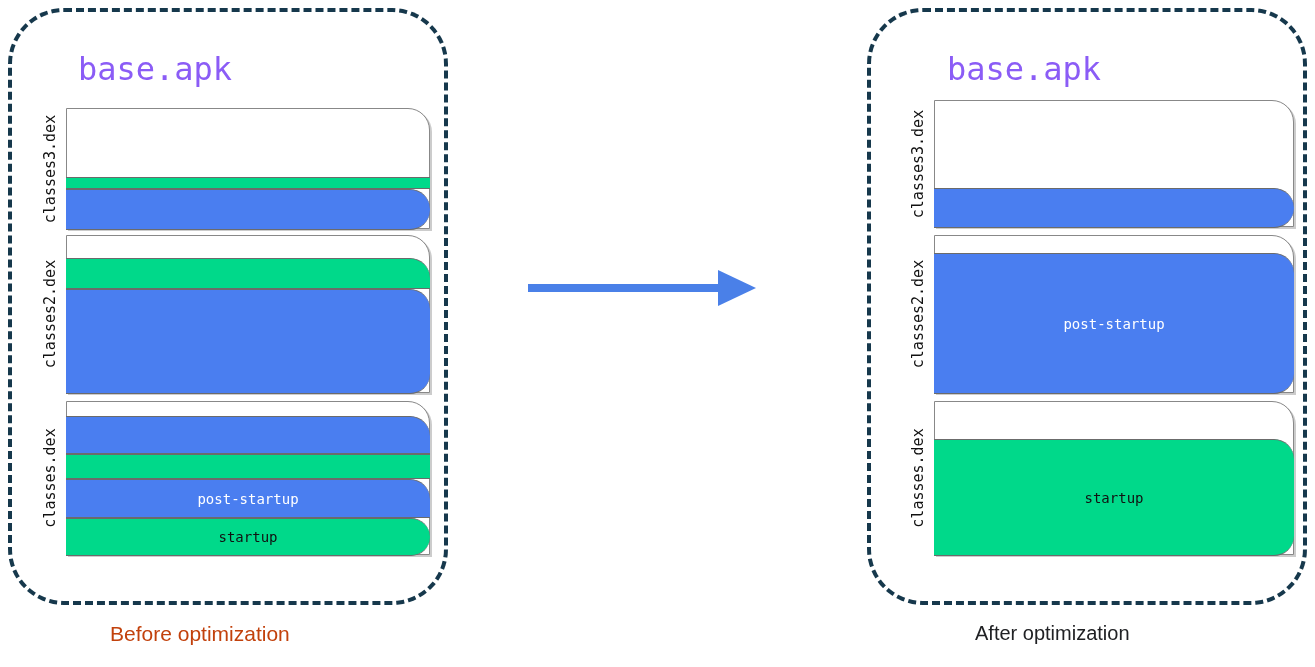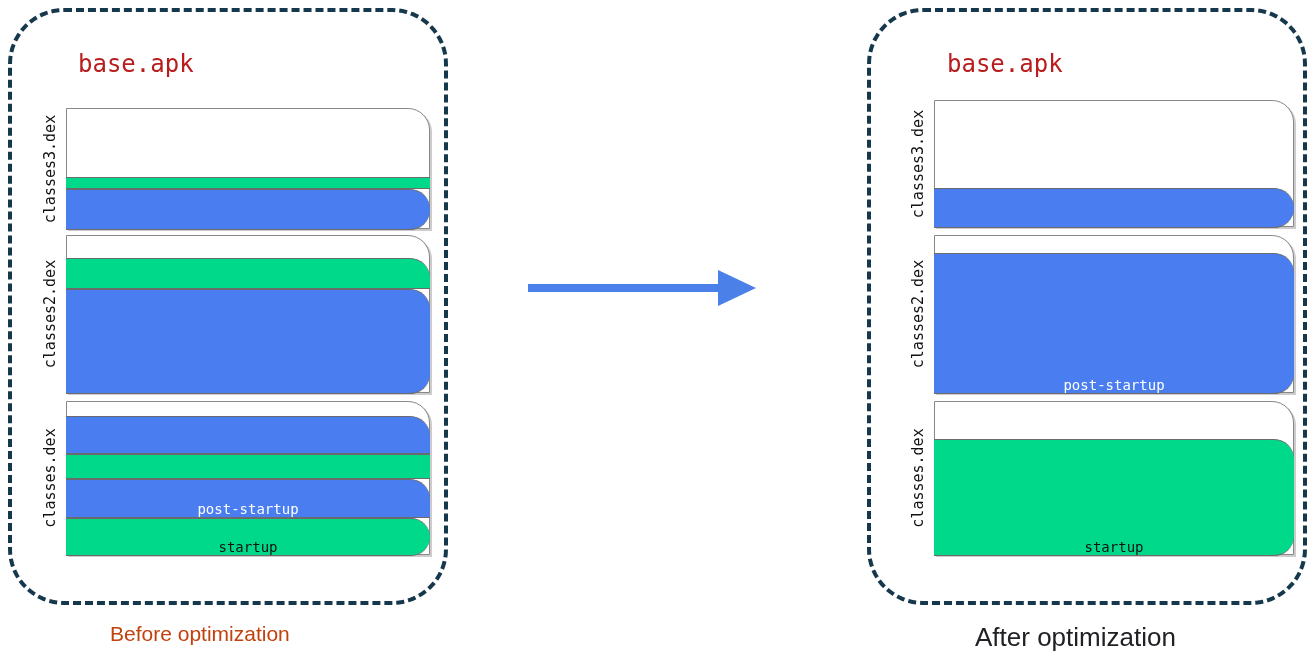--- a/index.html
+++ b/index.html
@@ -24,22 +24,22 @@
     border-radius: 56px;
     box-sizing: border-box;
   }
   .panel.left  { left: 8px; }
   .panel.right { left: 867px; }
 
   .apk-title {
     position: absolute;
     top: 38px;
     font-family: "DejaVu Sans Mono", "Liberation Mono", monospace;
-    font-size: 24px;
-    color: #b91c1c;
+    font-size: 32px;
+    color: #8b5cf6;
     letter-spacing: 0px;
     white-space: nowrap;
   }
   .panel.left  .apk-title { left: 66px; }
   .panel.right .apk-title { left: 76px; }
 
   
   .dex-group {
     position: absolute;
     left: 0;
@@ -76,21 +76,21 @@
   }
 
   .seg {
     position: absolute;
     left: -1px;
     right: -1px;
     box-sizing: border-box;
     border-top: 1px solid #6b6b6b;
     border-bottom: 1px solid #6b6b6b;
     display: flex;
-    align-items: flex-end;
+    align-items: center;
     justify-content: center;
     font-family: "DejaVu Sans Mono", "Liberation Mono", monospace;
     font-size: 14px;
     overflow: hidden;
     white-space: nowrap;
   }
   .seg.rounded-tr { border-top-right-radius: 20px; }
   .seg.rounded-br { border-bottom-right-radius: 20px; }
 
   
@@ -179,13 +179,13 @@
 </div>
 
 <div class="arrow-wrap">
   <svg width="240" height="52" viewBox="0 0 240 52">
     <line id="arrow-line" x1="8" y1="26" x2="206" y2="26" stroke="#4a80e8" stroke-width="8"></line>
     <polygon id="arrow-head" points="198,8 236,26 198,44" fill="#4a80e8"></polygon>
   </svg>
 </div>
 
 <div id="caption-left" style="position: absolute; font-size: 21px; color: #c2410c; white-space: nowrap; left: 110px; top: 622px;">Before optimization</div>
-<div id="caption-right" style="position: absolute; font-size: 26px; color: rgb(32, 33, 36); white-space: nowrap; left: 975px; top: 622px; text-align: right;">After optimization</div>
+<div id="caption-right" style="position: absolute; font-size: 20px; color: rgb(32, 33, 36); white-space: nowrap; left: 975px; top: 622px; text-align: right;">After optimization</div>
 
 </body></html>

